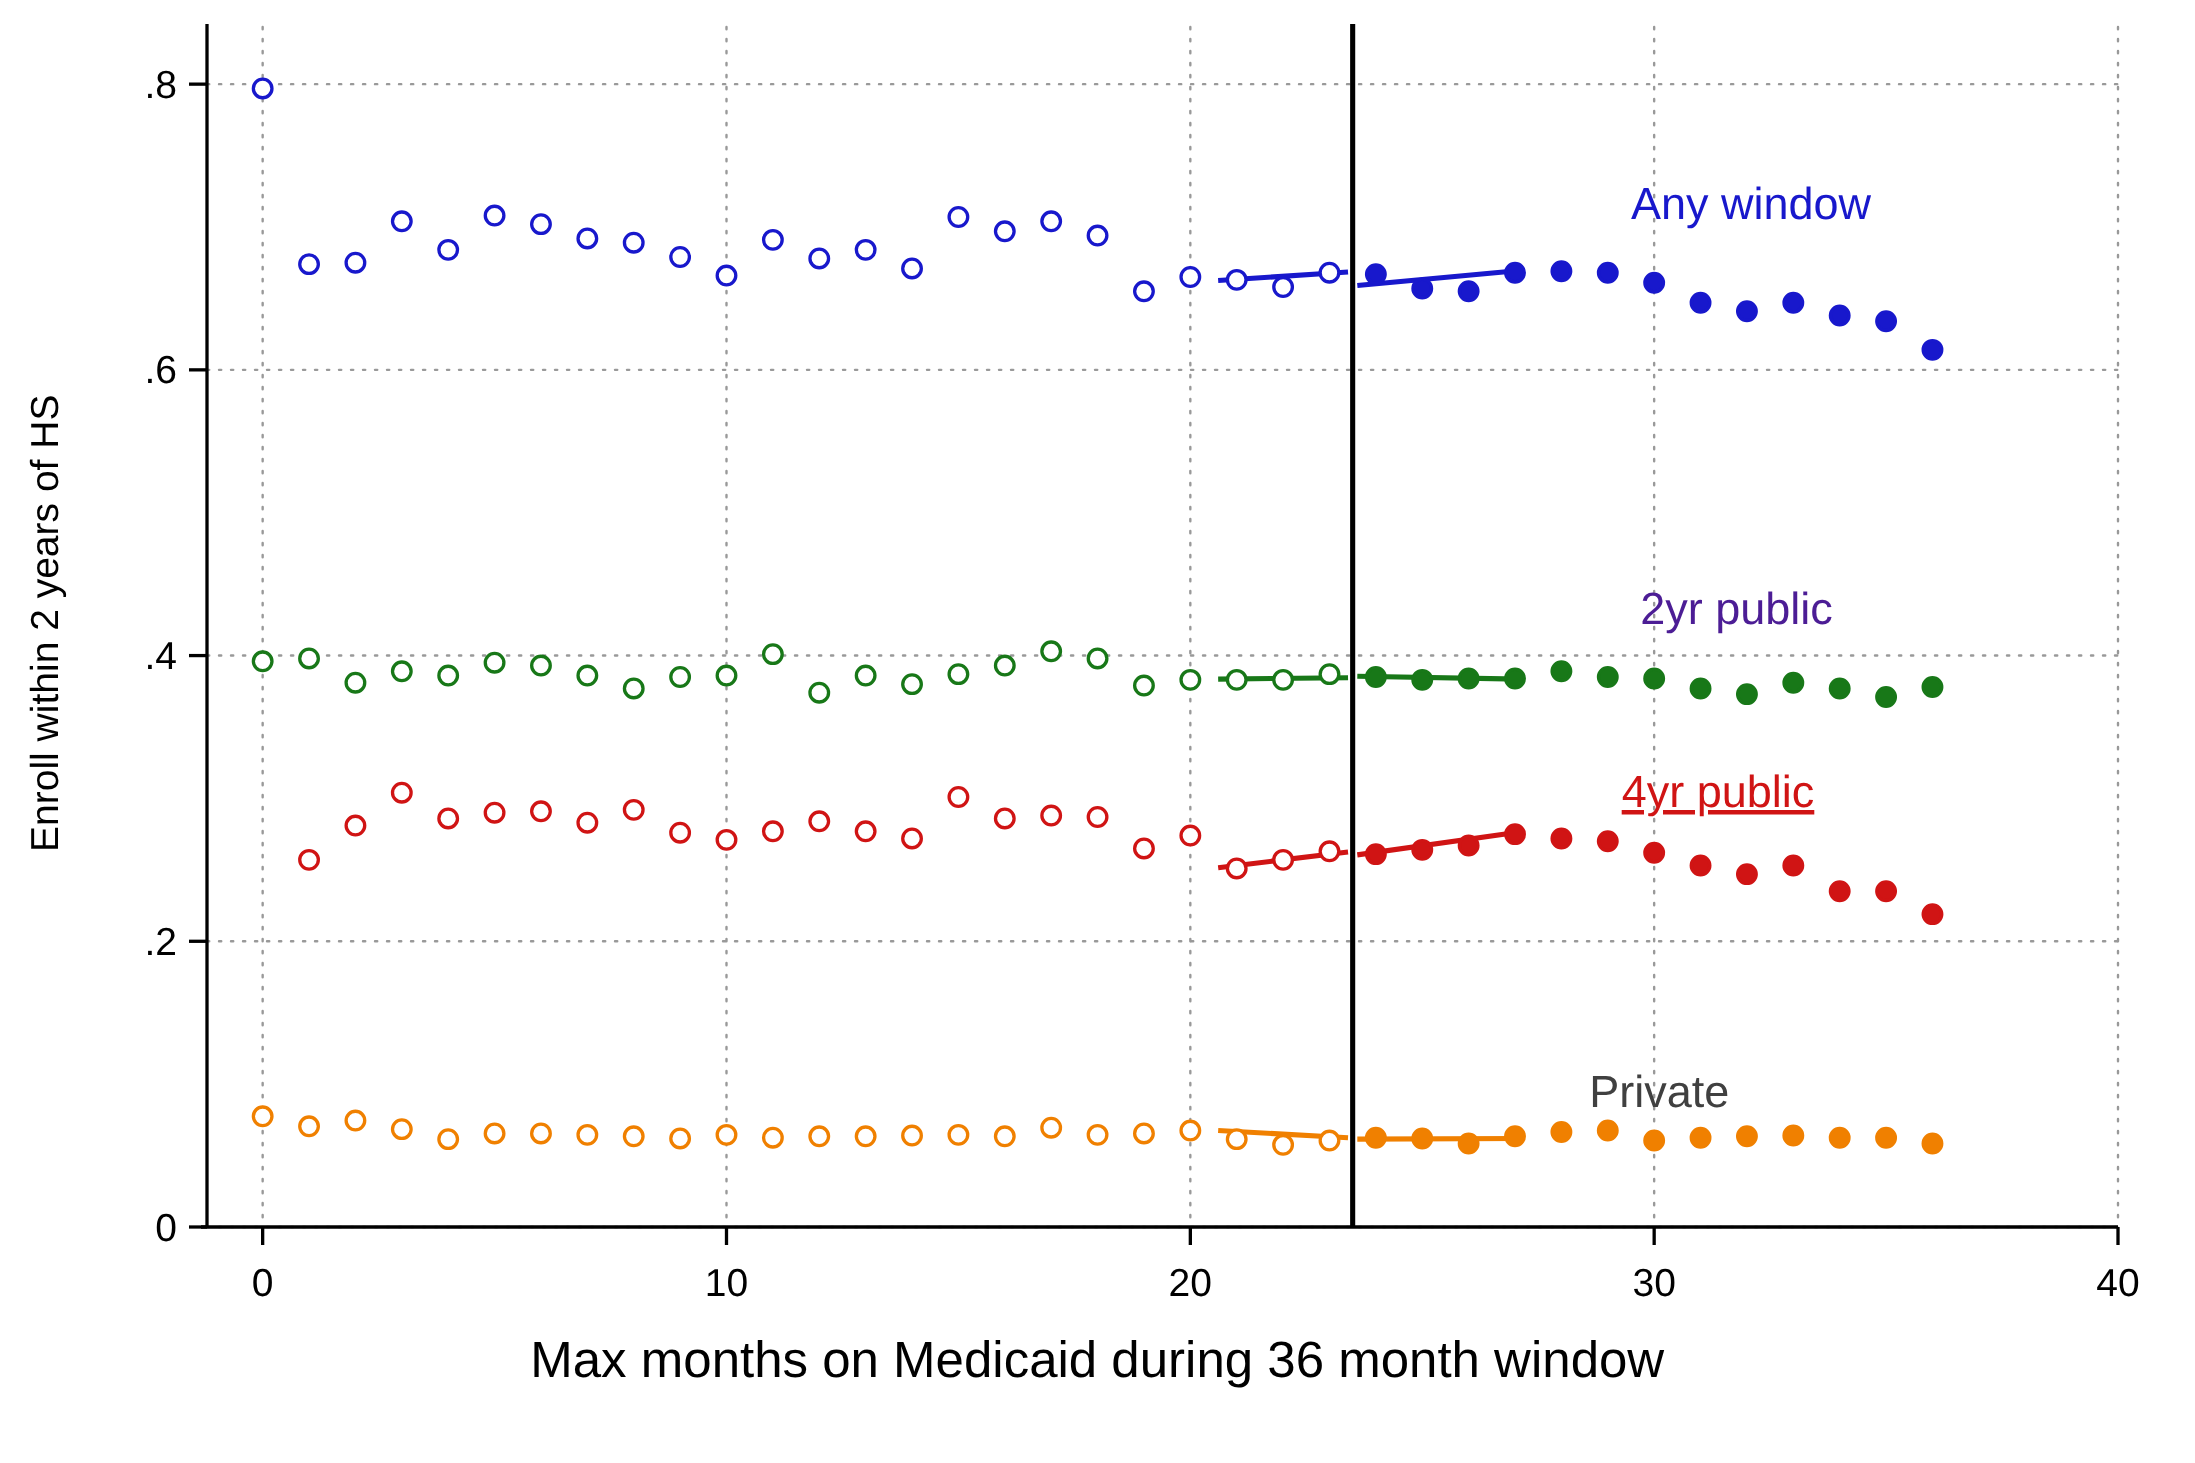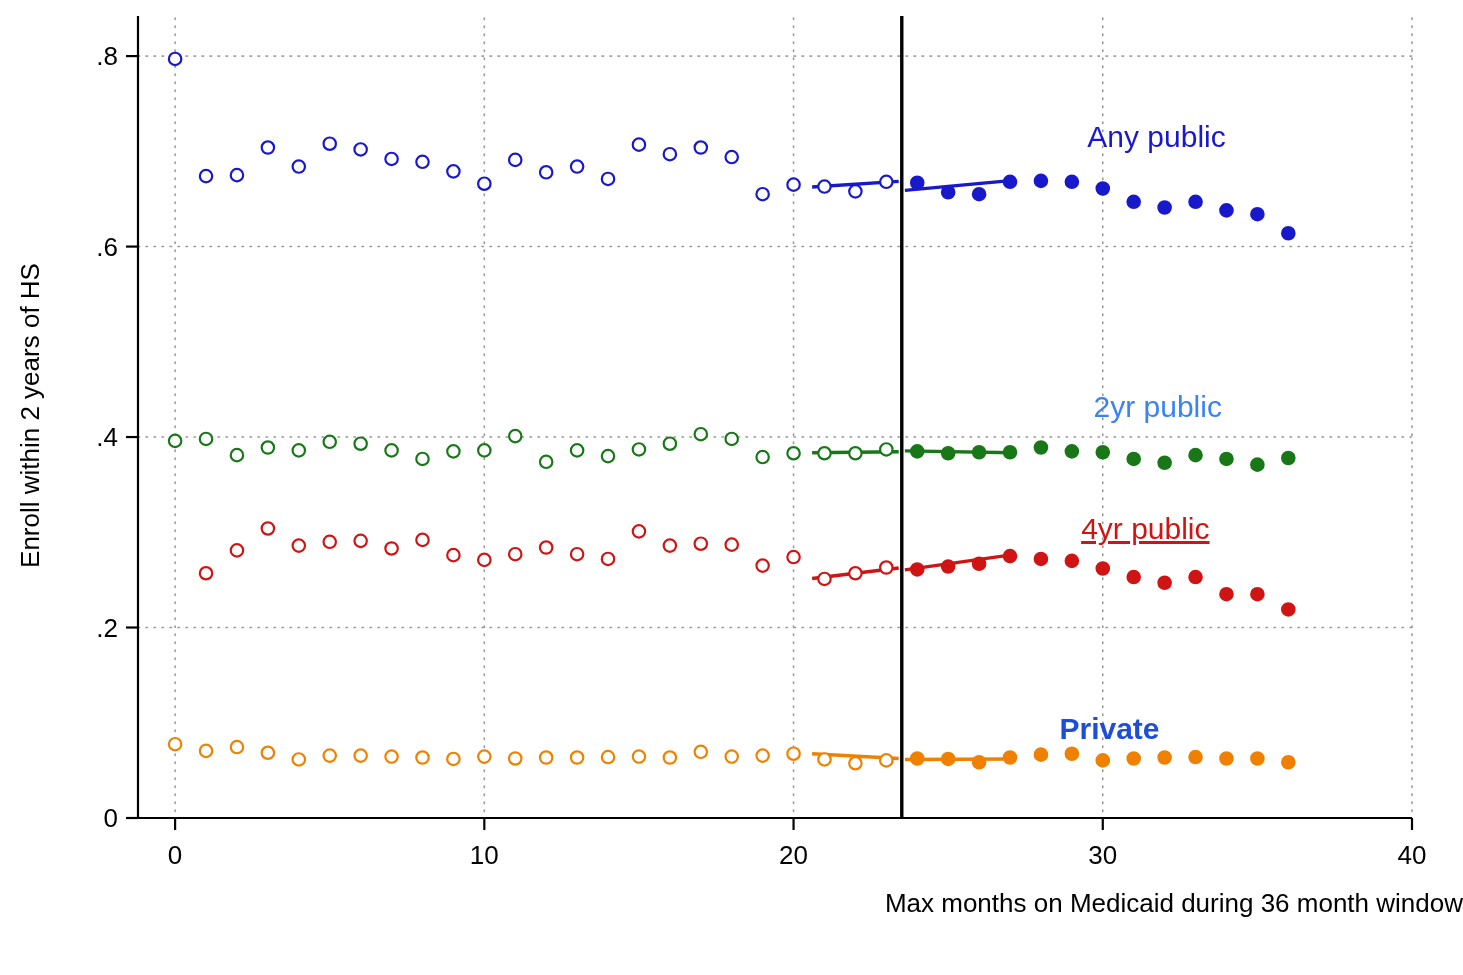--- a/index.html
+++ b/index.html
@@ -37,22 +37,22 @@
     transform: rotate(-90deg);
     white-space: nowrap;
     font-size: 26px;
     color: #000;
   }
   #xlabel {
     position: absolute;
     left: 0;
     top: 888px;
     width: 1463px;
-    text-align: right;
-    font-size: 26px;
+    text-align: center;
+    font-size: 34px;
     color: #000;
   }
   .series-label {
     position: absolute;
     font-size: 30px;
     white-space: nowrap;
   }
   .tick-text {
     font-size: 26px;
     fill: #000;
@@ -252,17 +252,17 @@
       <circle cx="1226.4660194174758" cy="758.4761904761905" r="6.2" fill="#F08000" stroke="#F08000" stroke-width="2.2"></circle>
       <circle cx="1257.3883495145633" cy="758.4761904761905" r="6.2" fill="#F08000" stroke="#F08000" stroke-width="2.2"></circle>
       <circle cx="1288.3106796116506" cy="762.2857142857143" r="6.2" fill="#F08000" stroke="#F08000" stroke-width="2.2"></circle>
     </svg>
 
   <div id="ylabel-wrap">
     <div id="ylabel">Enroll within 2 years of HS</div>
   </div>
   <div id="xlabel">Max months on Medicaid during 36 month window</div>
 
-  <div class="series-label" id="lbl0" style="color: rgb(24, 24, 204); left: 1087.32px; top: 119.905px;">Any public</div>
-  <div class="series-label" id="lbl1" style="color: #3b82f6; left: 1093.5px; top: 390.381px;">2yr public</div>
+  <div class="series-label" id="lbl0" style="color: rgb(24, 24, 204); left: 1087.32px; top: 119.905px;">Any window</div>
+  <div class="series-label" id="lbl1" style="color: #4c1d95; left: 1093.5px; top: 390.381px;">2yr public</div>
   <div class="series-label" id="lbl2" style="color: rgb(208, 20, 20); left: 1081.13px; top: 512.286px; text-decoration: underline;">4yr public</div>
-  <div class="series-label" id="lbl3" style="color: #1d4ed8; left: 1059.49px; top: 711.81px; font-weight: bold;">Private</div>
+  <div class="series-label" id="lbl3" style="color: #404040; left: 1059.49px; top: 711.81px;">Private</div>
 </div>
 
 </body></html>

